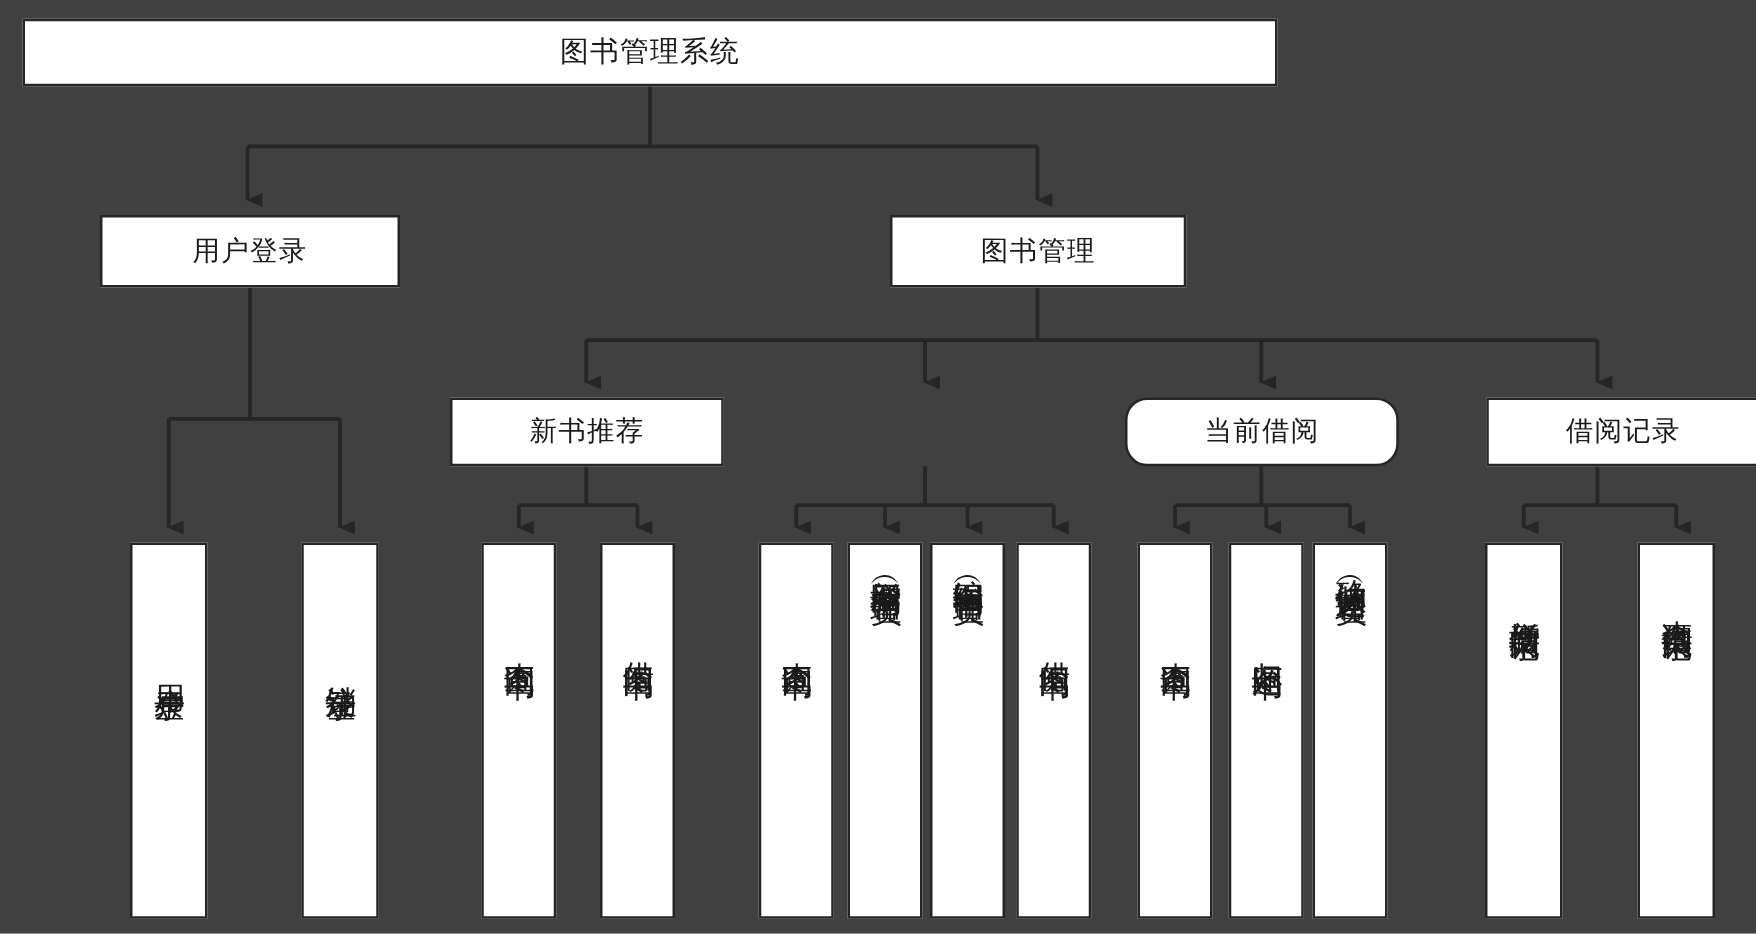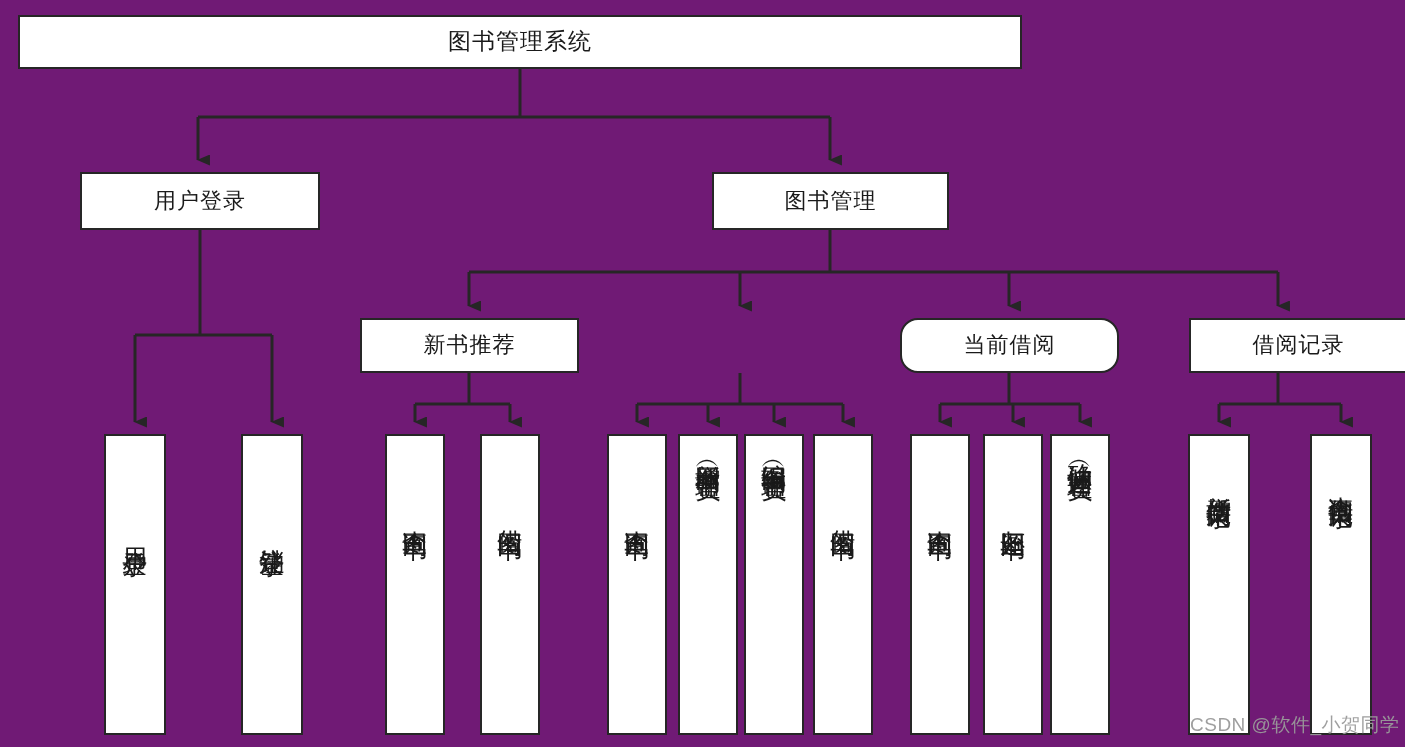--- a/index.html
+++ b/index.html
@@ -10,21 +10,21 @@
   body {
     width: 1405px;
     height: 747px;
     font-family: "Liberation Sans", "DejaVu Sans", sans-serif;
     overflow: hidden;
   }
   #canvas {
     position: relative;
     width: 1405px;
     height: 747px;
-    background: #701a75;
+    background: #404040;
   }
   #wires {
     position: absolute;
     left: 0;
     top: 0;
     width: 1405px;
     height: 747px;
     pointer-events: none;
   }
   .node {
@@ -178,15 +178,14 @@
   <div class="node leaf" style="left: 1050px; top: 434px; width: 60px; height: 301px; padding-top: 8px;">
     <span class="label">确认归还（管理员）</span>
   </div>
   <div class="node leaf" style="left: 1188px; top: 434px; width: 62px; height: 301px; padding-top: 40px;">
     <span class="label">新增借阅记录</span>
   </div>
   <div class="node leaf" style="left: 1310px; top: 434px; width: 62px; height: 301px; padding-top: 40px;">
     <span class="label">查询借阅记录</span>
   </div>
 
-  <div class="watermark" style="left: 1190px; top: 712px; color: rgb(154, 154, 154);">CSDN @软件_小贺同学</div>
 
 </div>
 
 </body></html>

